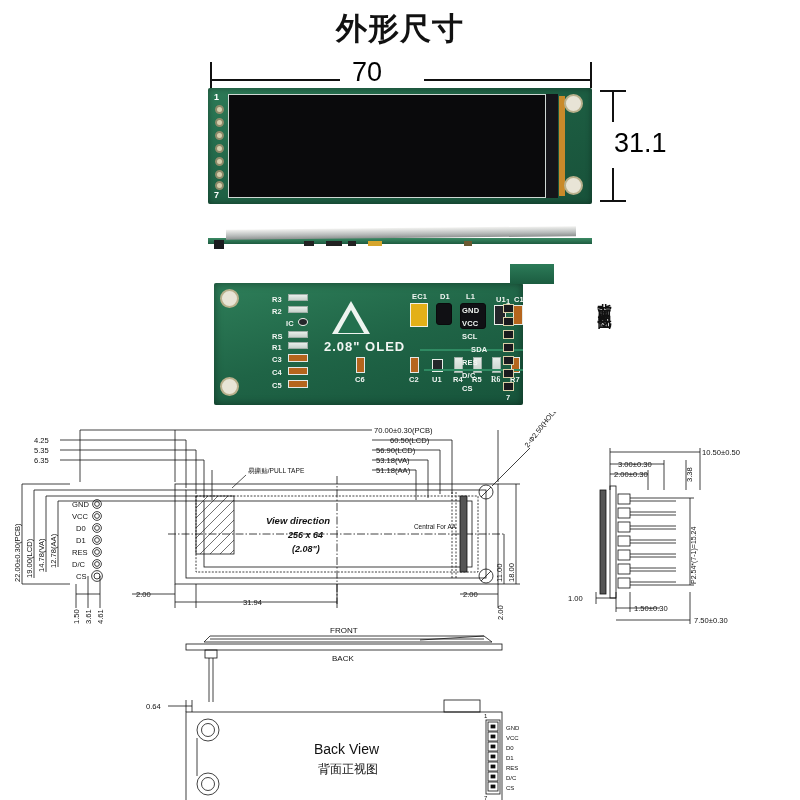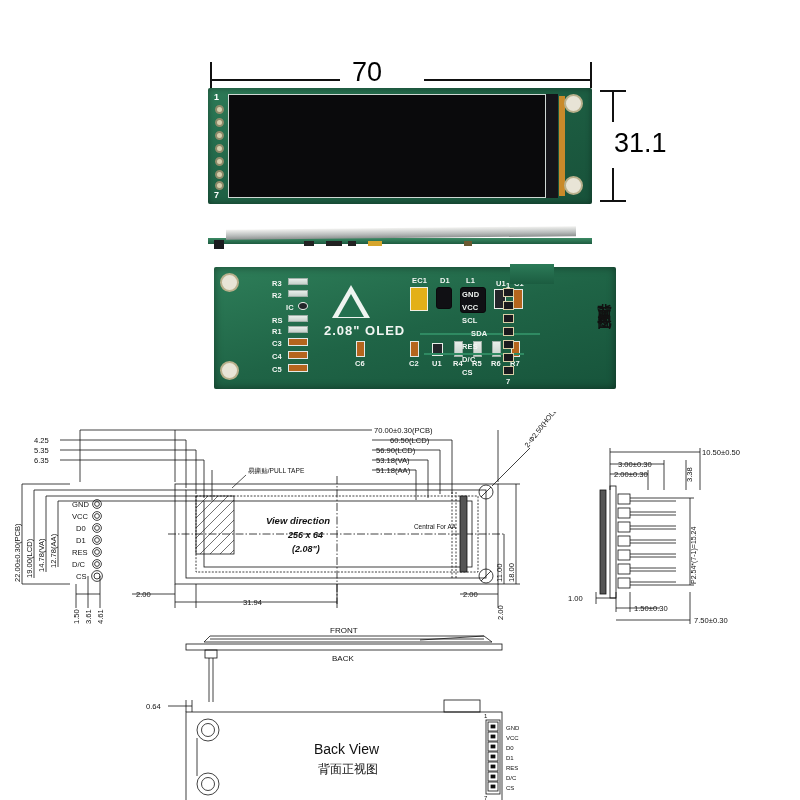--- a/index.html
+++ b/index.html
@@ -71,21 +71,21 @@
     position:absolute; left:18px; top:5px; width:350px; height:10px;
     background: linear-gradient(180deg,#f2f2f0,#b8bcbb 60%,#8d9190);
     transform: skewY(-0.6deg);
   }
   .side-conn { position:absolute; left:6px; top:17px; width:10px; height:10px; background:#1b1b1f; }
   .side-chip { position:absolute; background:#222; top:18px; height:5px; }
   .side-chip.y { background:#d6a52c; }
 
   
   .pcb-back {
-    left: 214px; top: 267px; width: 402px; height: 122px;
+    left: 214px; top: 283px; width: 309px; height: 122px;
     background: linear-gradient(165deg,#2e7e59 0%, #1f6446 50%, #17543b 100%);
     border-radius: 2px;
     box-shadow: inset 0 0 8px rgba(0,0,0,.45);
   }
   .silk { position: absolute; color: #f2f6f3; font-size: 7.5px; font-weight: 700; white-space: nowrap; letter-spacing: .2px; }
   .silk.big { font-size: 13px; letter-spacing: 1px; font-family:"Liberation Sans", sans-serif; }
   .part { position:absolute; background:#dfe6e2; border:1px solid #9fb0a8; }
   .part.res { background: linear-gradient(180deg,#e8eeea,#c7d2cc); }
   .part.cap { background: #b5651d; border-color:#e4e9e6; }
   .part.blk { background:#101014; border-color:#0a0a0c; }
@@ -112,20 +112,21 @@
 
   
   #cad { position: absolute; left: 0; top: 412px; width: 800px; height: 388px; }
   #cad text { font-family: "Liberation Sans", sans-serif; fill: #111; }
 </style>
 </head>
 <body>
 
 <div id="page">
 
+  <div class="title">外形尺寸</div>
 
   <div class="rule" style="left:210px;top:79px;width:130px;height:2px;"></div>
   <div class="rule" style="left:424px;top:79px;width:168px;height:2px;"></div>
   <div class="rule" style="left:210px;top:62px;width:2px;height:26px;"></div>
   <div class="rule" style="left:590px;top:62px;width:2px;height:26px;"></div>
   <div class="dimtxt top-dim-70">70</div>
 
   <div class="rule" style="left:600px;top:90px;width:26px;height:2px;"></div>
   <div class="rule" style="left:600px;top:200px;width:26px;height:2px;"></div>
   <div class="rule" style="left:612px;top:90px;width:2px;height:32px;"></div>
@@ -200,21 +201,21 @@
     <div class="part cap" style="left:299px;top:22px;width:10px;height:20px;"></div>
     <div class="part cap" style="left:196px;top:74px;width:9px;height:16px;"></div>
     <div class="silk" style="left:195px;top:92px;">C2</div>
     <div class="part ic" style="left:218px;top:76px;width:11px;height:13px;"></div>
     <div class="silk" style="left:218px;top:92px;">U1</div>
     <div class="part res" style="left:240px;top:74px;width:9px;height:16px;"></div>
     <div class="silk" style="left:239px;top:92px;">R4</div>
     <div class="part res" style="left:259px;top:74px;width:9px;height:16px;"></div>
     <div class="silk" style="left:258px;top:92px;">R5</div>
     <div class="part res" style="left:278px;top:74px;width:9px;height:16px;"></div>
-    <div class="silk" style="left:277px;top:92px;">R6</div>
+    <div class="silk" style="left:277px;top:92px;font-family:Liberation Serif, serif;">R6</div>
     <div class="part cap" style="left:297px;top:74px;width:9px;height:16px;"></div>
     <div class="silk" style="left:296px;top:92px;">R7</div>
 
     <div class="trace" style="left:206px;top:66px;width:120px;"></div>
     <div class="trace" style="left:210px;top:86px;width:100px;"></div>
 
     <div class="silk" style="left:292px;top:14px;">1</div>
     <div class="silk" style="left:248px;top:23px;">GND</div>
     <div class="hdr-pad" style="left:289px;top:21px;"></div>
     <div class="silk" style="left:248px;top:36px;">VCC</div>

